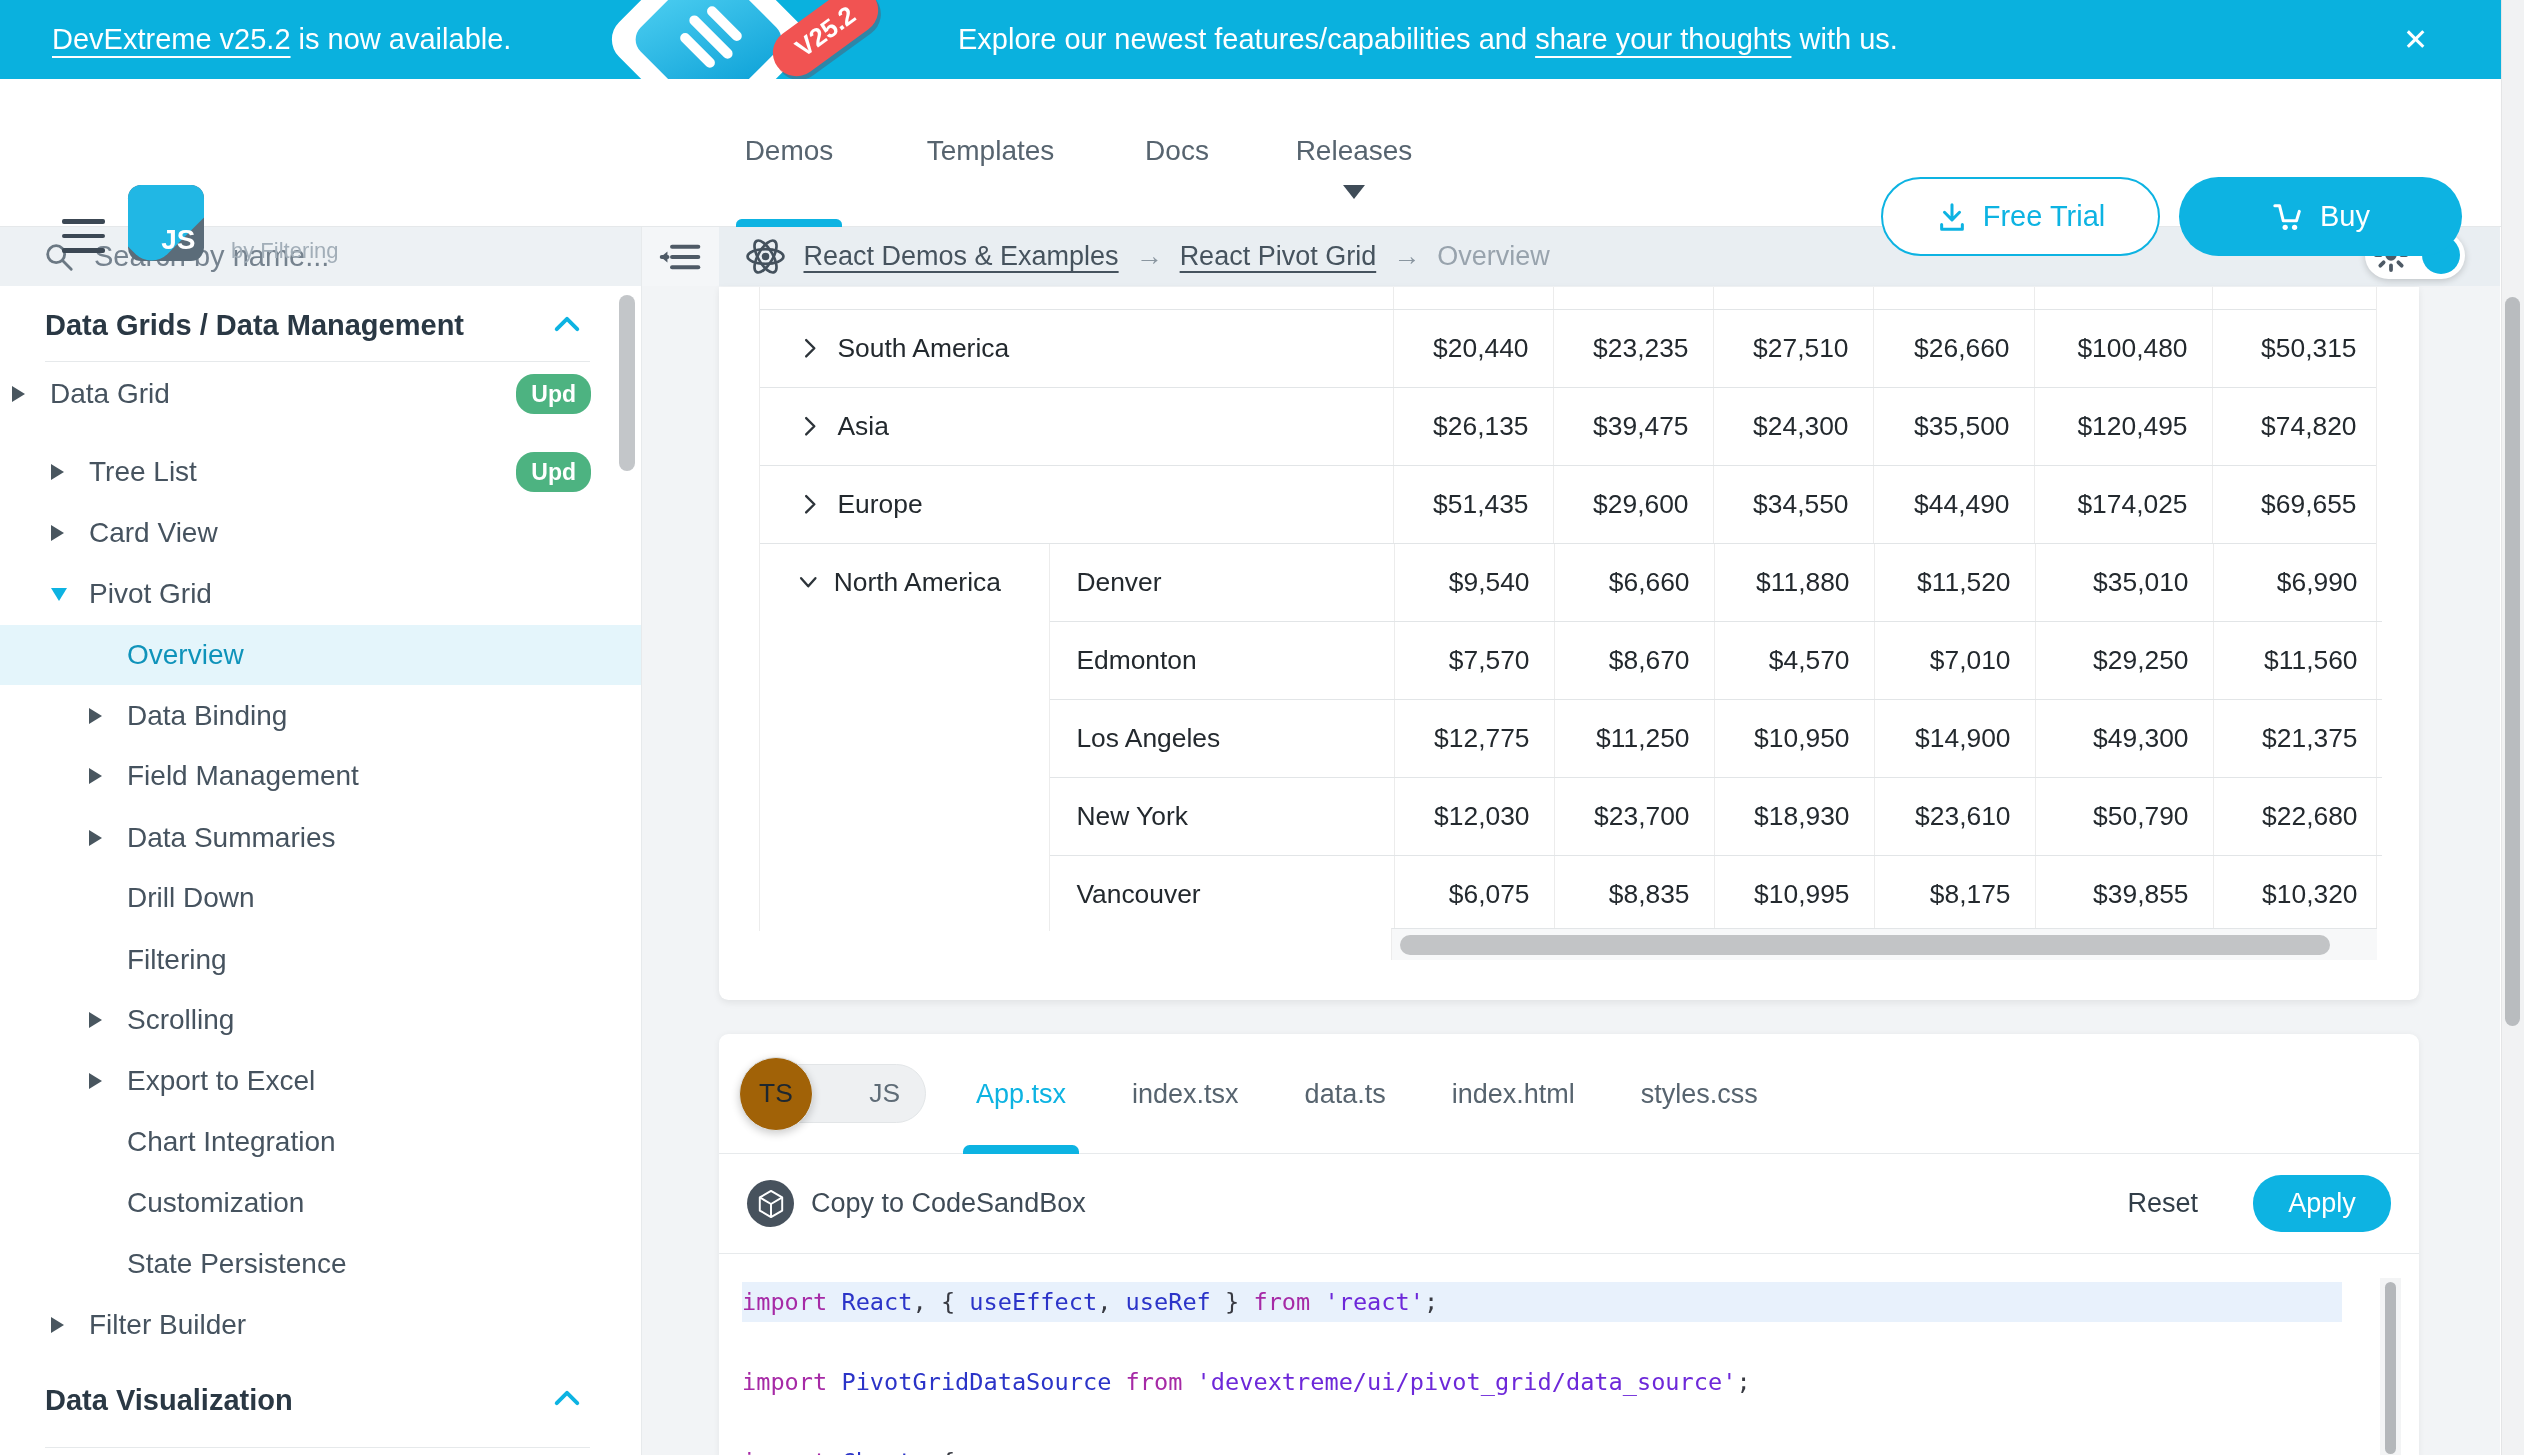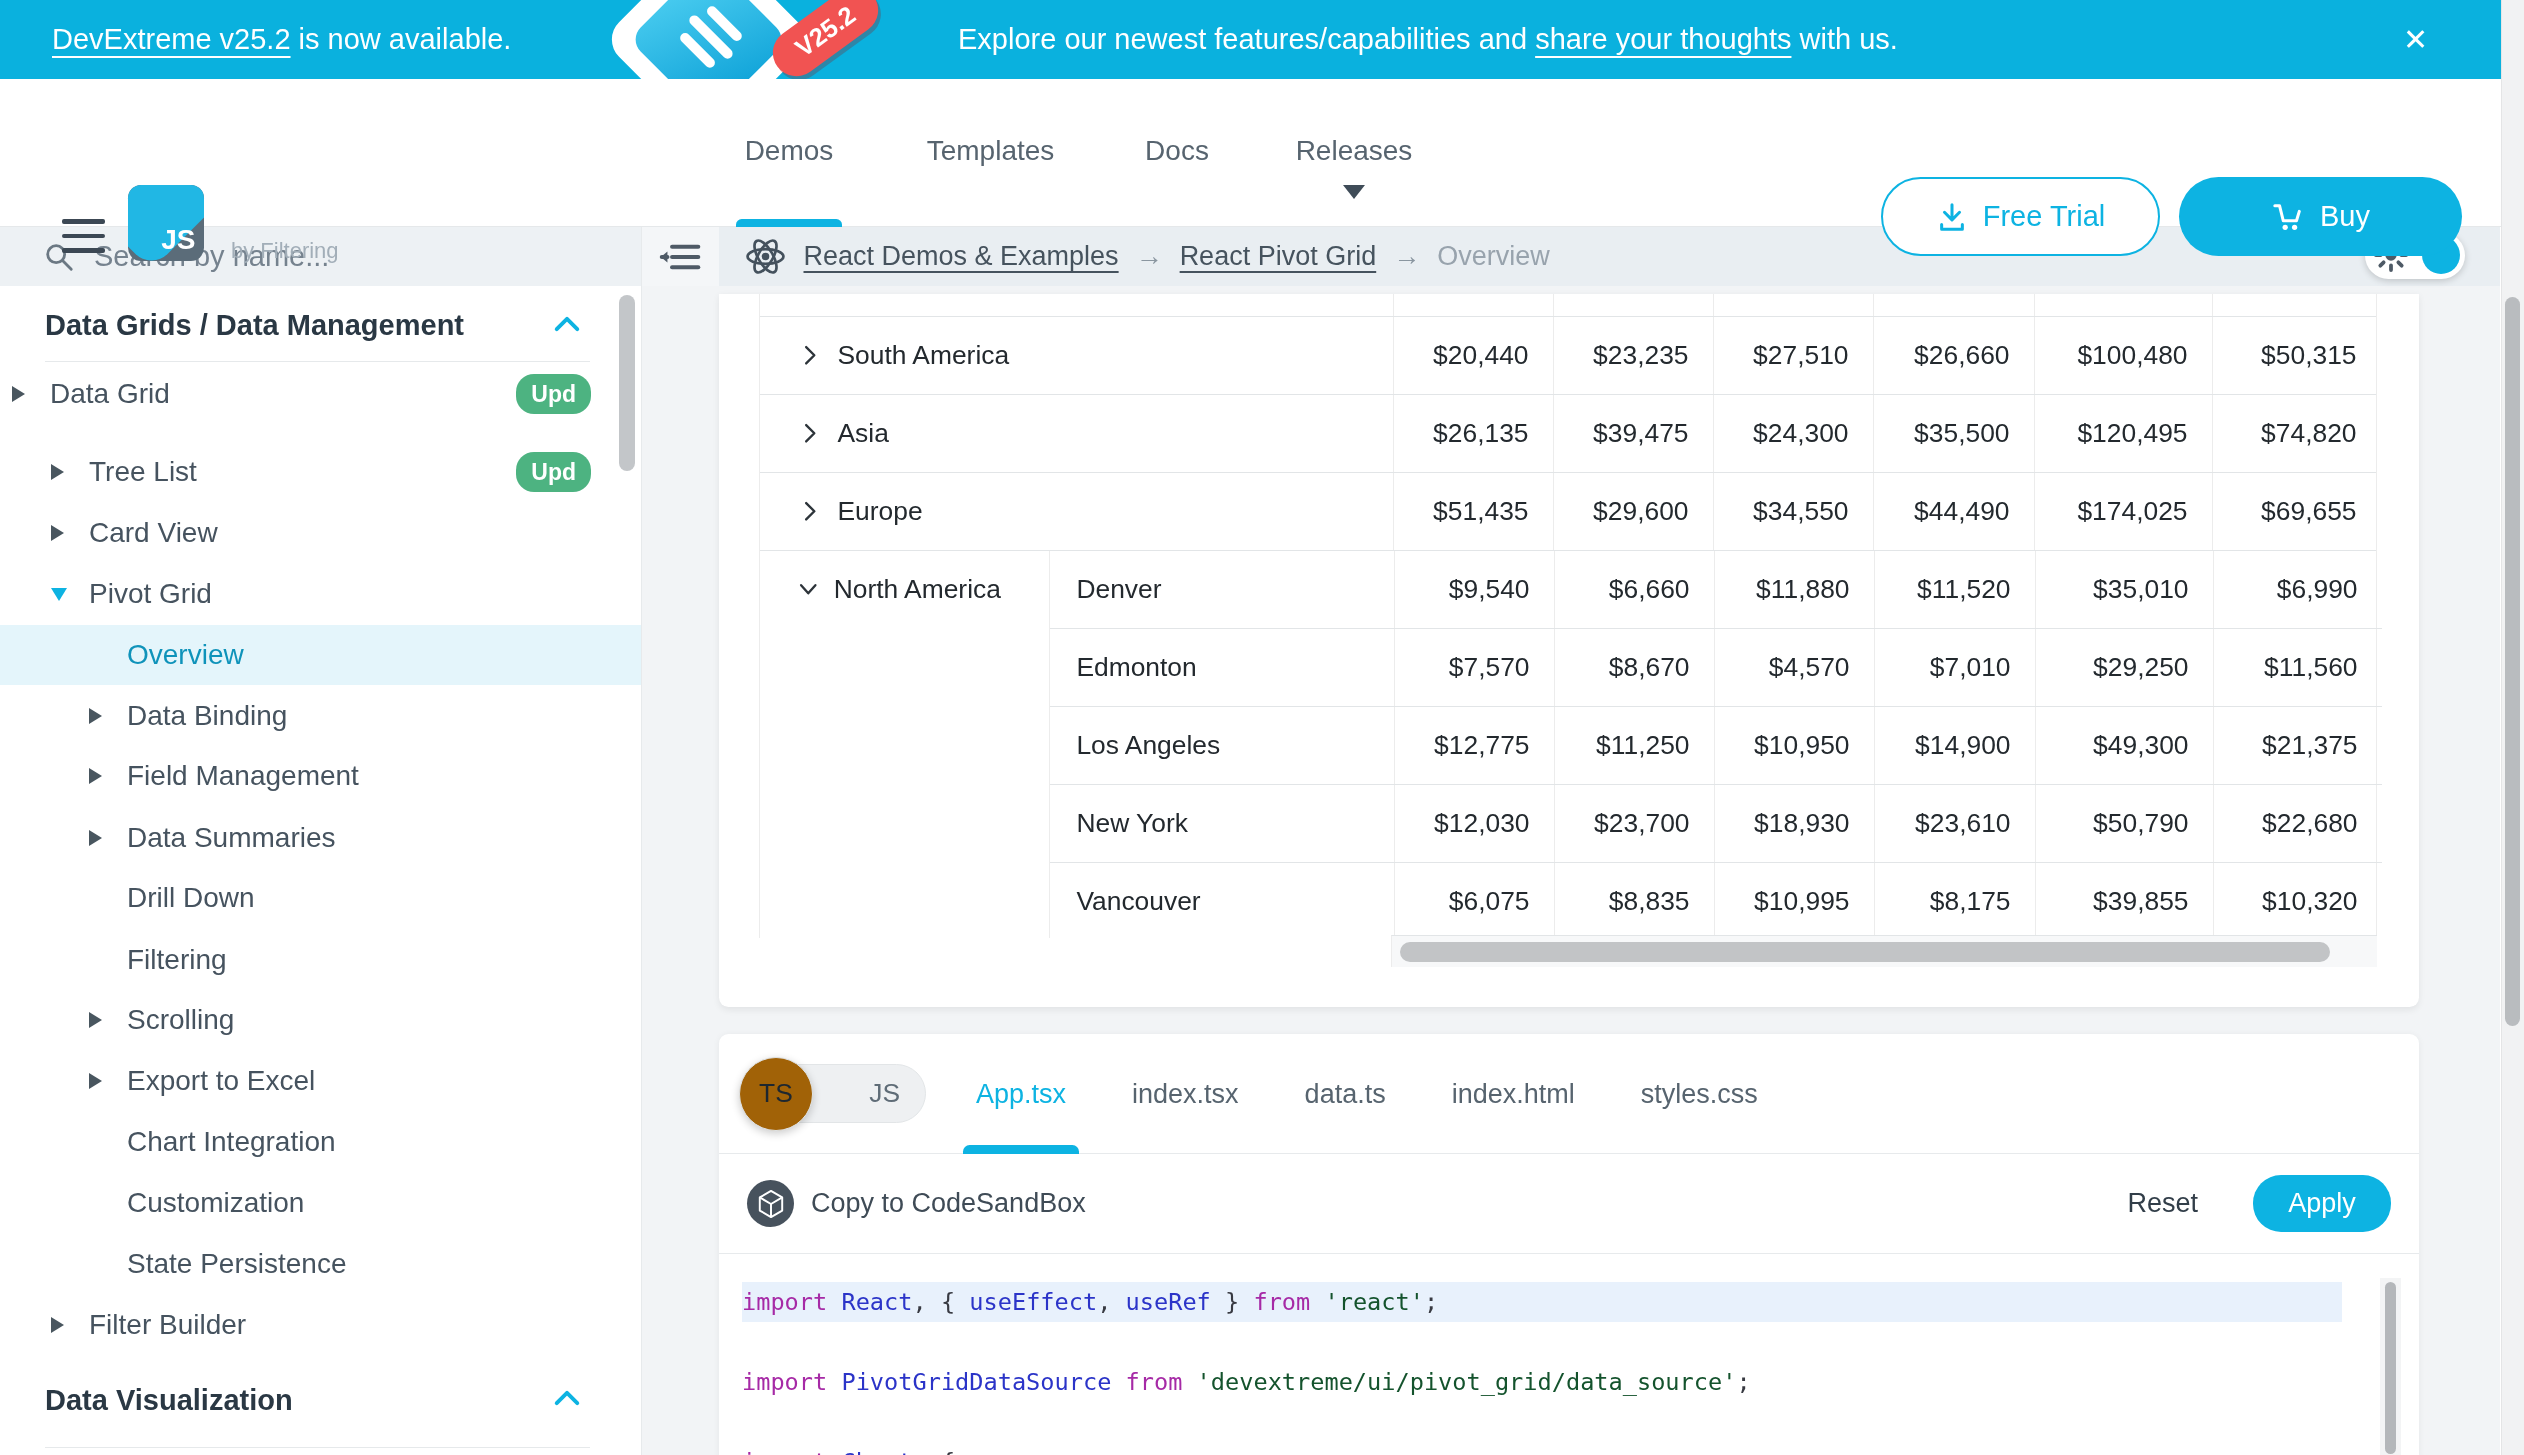--- a/index.html
+++ b/index.html
@@ -67,21 +67,21 @@
   .strip{position:absolute;left:0;top:0;width:77px;height:59px;background:#f4f6f8}
   .collapseBtn{position:absolute;left:17px;top:15px;cursor:pointer}
   .band{position:absolute;left:77px;top:0;right:0;height:59px;background:#e9eef2;display:flex;align-items:center;gap:17px;padding-left:24.5px;font-size:27px;box-sizing:border-box}
   .crumb-link{color:#46535e;text-decoration:underline;text-underline-offset:5.7px;cursor:pointer}
   .crumb-sep{color:#8a96a0}
   .crumb-cur{color:#98a3ad}
   .toggle{position:absolute;left:1723px;top:4.7px;width:100px;height:47px;border-radius:23.6px;background:#fff;box-shadow:0 1.9px 7.6px rgba(0,0,0,.18);display:flex;align-items:center;padding-left:8.5px;box-sizing:border-box;cursor:pointer}
   .knob{width:38px;height:38px;border-radius:50%;background:var(--accent);margin-left:auto;margin-right:4.7px}
 
   
-  .demo-card{position:absolute;left:77px;top:67px;width:1700px;height:713px;background:#fff;border-radius:0 0 9.4px 9.4px;box-shadow:0 2.8px 7.6px rgba(0,0,0,.07);overflow:hidden}
+  .demo-card{position:absolute;left:77px;top:60px;width:1700px;height:713px;background:#fff;border-radius:0 0 9.4px 9.4px;box-shadow:0 2.8px 7.6px rgba(0,0,0,.07);overflow:hidden}
   .ptable{position:absolute;left:40px;top:0;width:1618px;border-left:0.9px solid var(--tvert);border-right:0.9px solid var(--tvert);box-sizing:border-box}
   .prow{display:flex;height:77px;border-top:0.9px solid var(--tborder)}
   .prow.partial{height:22px;border-top:none}
   .prow.na{height:387px}
   .plabel{width:633px;display:flex;align-items:center;padding-left:38px;gap:15px;font-size:26.4px;color:var(--dark);box-sizing:border-box;flex:none}
   .pcell{border-left:0.9px solid var(--tvert);display:flex;align-items:center;justify-content:flex-end;padding-right:24.5px;font-size:26.4px;color:var(--dark);box-sizing:border-box;flex:none}
   .region{width:289px;flex:none}
   .rlabel{height:77px;display:flex;align-items:center;padding-left:36px;gap:13.2px;font-size:26.4px}
   .nacol{flex:1;border-left:0.9px solid var(--tvert)}
   .crow{display:flex;height:77px}
@@ -101,21 +101,21 @@
   .tab.active{color:var(--accent)}
   .tab.active::after{content:"";position:absolute;left:-13.2px;right:-13.2px;bottom:0;height:9.4px;background:var(--accent);border-radius:6.6px 6.6px 0 0}
   .csbRow{position:absolute;left:0;right:0;top:120px;height:100px;border-bottom:0.9px solid #e7eaec;display:flex;align-items:center;padding:0 28px;box-sizing:border-box}
   .csbIcon{width:47px;height:47px;border-radius:50%;background:#47525d;display:flex;align-items:center;justify-content:center;margin-right:17px;flex:none}
   .csbLabel{font-size:27px;color:#3f4b56;cursor:pointer}
   .reset{margin-left:auto;font-size:27px;color:#323e49;margin-right:55px;cursor:pointer}
   .apply{width:138px;height:57px;border-radius:28px;background:var(--accent);color:#fff;font-size:27px;display:flex;align-items:center;justify-content:center;cursor:pointer}
   .code{position:absolute;left:0;right:42px;top:220px;bottom:0;padding:28px 0 0 23px;font-family:"DejaVu Sans Mono",monospace;font-size:23.6px}
   .cline{height:40px;line-height:40px;white-space:pre}
   .cline.hl{background:#e8f1fc;width:1600px}
-  .tok-kw{color:#a62aa6}.tok-id{color:#2b34c8}.tok-str{color:#14532d}.tok-pl{color:#383a42}
+  .tok-kw{color:#a62aa6}.tok-id{color:#2b34c8}.tok-str{color:#6d28d9}.tok-pl{color:#383a42}
   .codeTrack{position:absolute;left:1661px;top:244px;bottom:0;width:21px;background:#f3f4f5}
   .codeThumb{position:absolute;left:4.7px;top:3.8px;width:11.3px;height:172px;border-radius:6.6px;background:#b4b7ba;cursor:pointer}
 
   
   .pagebar{position:absolute;right:0;top:0;width:24.5px;height:1456px;background:#f1f2f3;border-left:0.9px solid #e4e5e6;box-sizing:border-box;z-index:10}
   .pagethumb{position:absolute;left:3.8px;top:297px;width:15px;height:729px;border-radius:8.5px;background:#b9bcbf;cursor:pointer}
 </style>
 </head>
 <body style="--accent: #0db3e2; --banner: #0ab1de; --green: #4db381; --selbg: #e4f5fb; --seltxt: #0f93ba;">
 

